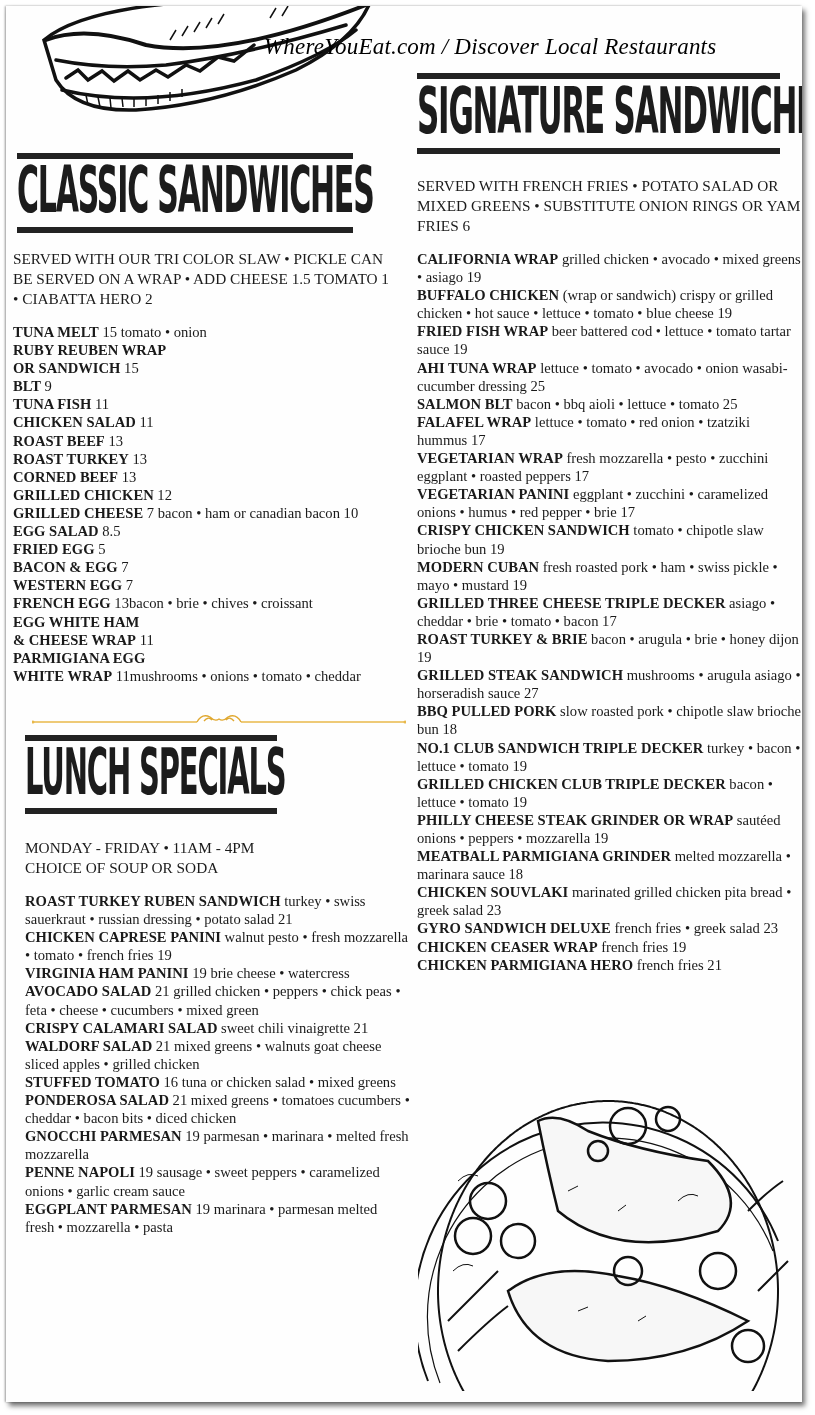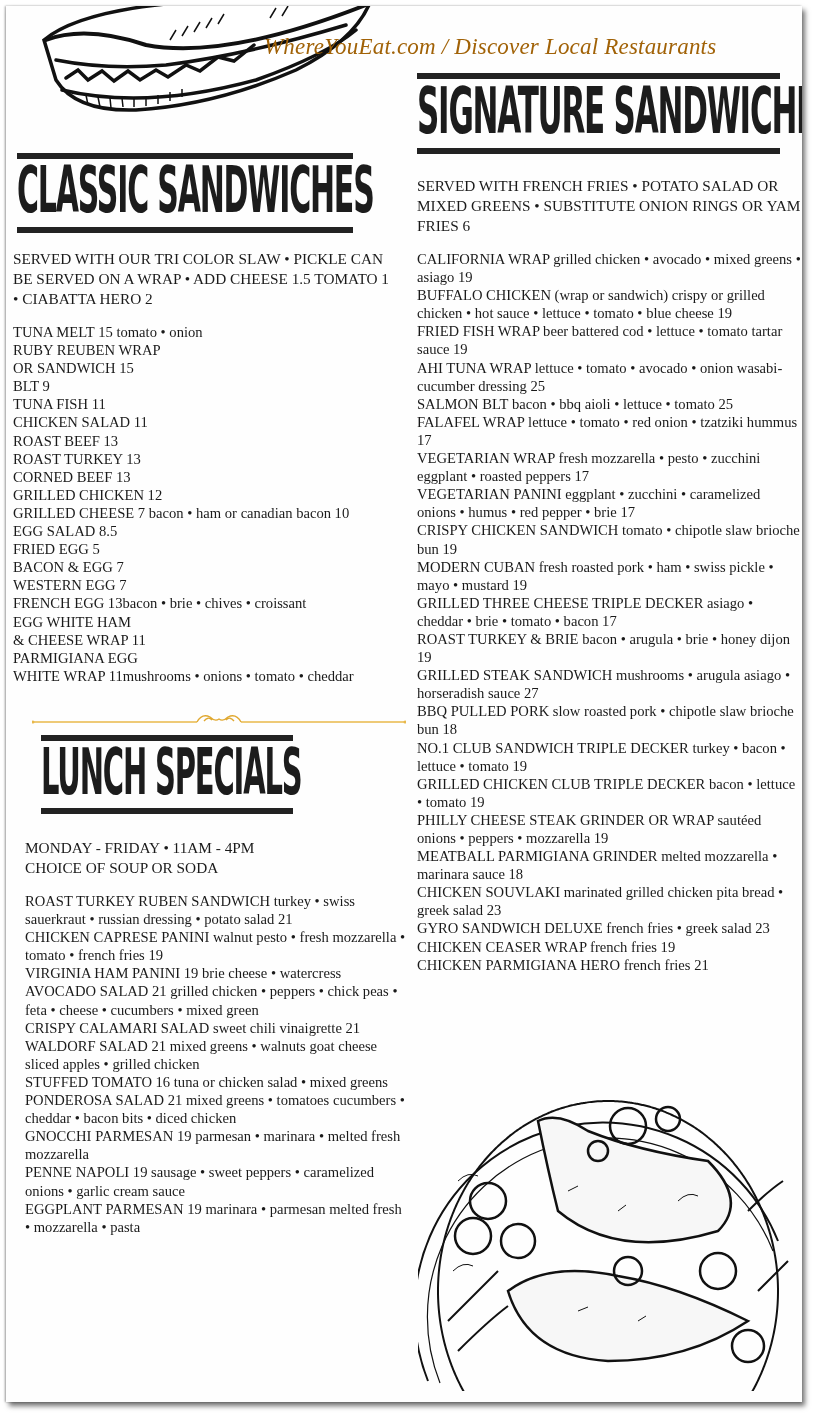--- a/index.html
+++ b/index.html
@@ -8,39 +8,39 @@
     font-family: "Liberation Serif", "DejaVu Serif", serif; color: #1a1a1a;
   }
   .page {
     position: absolute; left: 6px; top: 6px; width: 796px; height: 1396px;
     background: #fefefe;
     box-shadow: 3px 4px 5px rgba(0,0,0,0.55), -1px 0 2px rgba(0,0,0,0.35);
     overflow: hidden;
   }
   .watermark {
     position: absolute; left: 258px; top: 28px; font-style: italic;
-    font-size: 23px; color: #a16207; white-space: nowrap; z-index: 3;
+    font-size: 23px; color: #000000; white-space: nowrap; z-index: 3;
     font-family: "Liberation Serif", serif; letter-spacing: 0.2px;
   }
   .sandwich-art { position: absolute; left: 20px; top: -6px; z-index: 1; }
   .chicken-art { position: absolute; left: 412px; top: 1085px; z-index: 1; }
 
   .section-head {
     position: absolute;
     border-top: 6px solid #222; border-bottom: 6px solid #222;
     padding: 3px 0 2px 0;
   }
   .section-head .title {
     display: block; font-family: "DejaVu Sans", "Liberation Sans", sans-serif;
     font-weight: bold; color: #1c1c1c; line-height: 1;
     transform-origin: left top; white-space: nowrap;
   }
   .col { position: absolute; font-size: 14.6px; line-height: 18.1px; }
   .col .intro { font-size: 15.3px; line-height: 20px; margin-bottom: 14px; }
-  .col .item b { font-weight: normal; }
+  .col .item b { font-weight: bold; }
   .divider { position: absolute; left: 26px; top: 707px; width: 374px; height: 14px; }
 </style>
 </head>
 <body>
 
 <div class="page">
 
   <svg class="sandwich-art" width="360" height="125" viewBox="0 0 360 125">
     <g fill="none" stroke="#111" stroke-width="3.5" stroke-linecap="round">
       <path d="M18 40 Q60 5 200 0 L345 0 Q330 40 270 70 Q190 105 110 110 Q50 112 30 80 Z" fill="#fff"></path>
@@ -92,21 +92,21 @@
   </div>
 
   <svg class="divider" viewBox="0 0 374 14">
     <line x1="0" y1="9" x2="165" y2="9" stroke="#e8b84a" stroke-width="1.4"></line>
     <line x1="209" y1="9" x2="374" y2="9" stroke="#e8b84a" stroke-width="1.4"></line>
     <circle cx="1" cy="9" r="1.5" fill="#e8b84a"></circle>
       <circle cx="373" cy="9" r="1.5" fill="#e8b84a"></circle>
     <path d="M165 9 Q170 0 178 4 Q183 9 187 6 Q191 9 196 4 Q204 0 209 9 M172 8 Q176 3 180 7 M194 7 Q198 3 202 8" fill="none" stroke="#e0a830" stroke-width="1.3"></path>
   </svg>
 
-  <div class="section-head" style="left:35px; top:729px; width:252px; height:62px;text-align:right;">
+  <div class="section-head" style="left:19px; top:729px; width:252px; height:62px;text-align:right;">
     <span class="title" style="font-size:50px; transform: scale(0.58, 1.27); letter-spacing:-2px; margin-top:-3px;">LUNCH SPECIALS</span>
   </div>
 
   <div class="col" style="left:19px; top:832px; width:385px;">
     <div class="intro">
       <div>MONDAY - FRIDAY • 11AM - 4PM</div>
       <div>CHOICE OF SOUP OR SODA</div>
     </div>
     <div id="lunch-items">
         <div class="item"><b>ROAST TURKEY RUBEN SANDWICH</b><span> turkey • swiss sauerkraut • russian dressing • potato salad 21</span></div>

